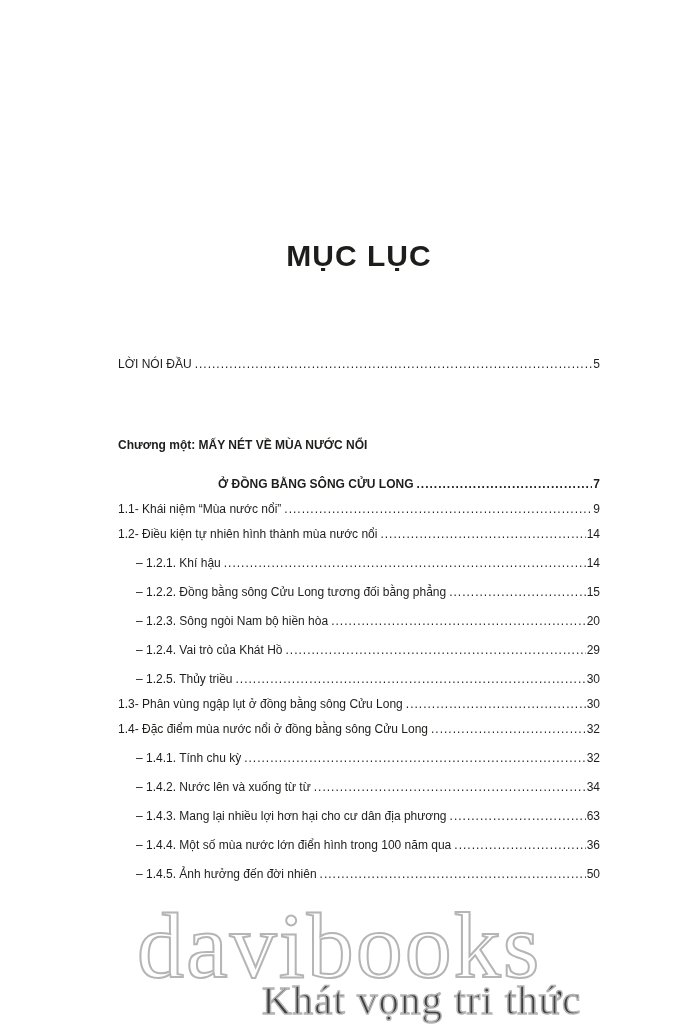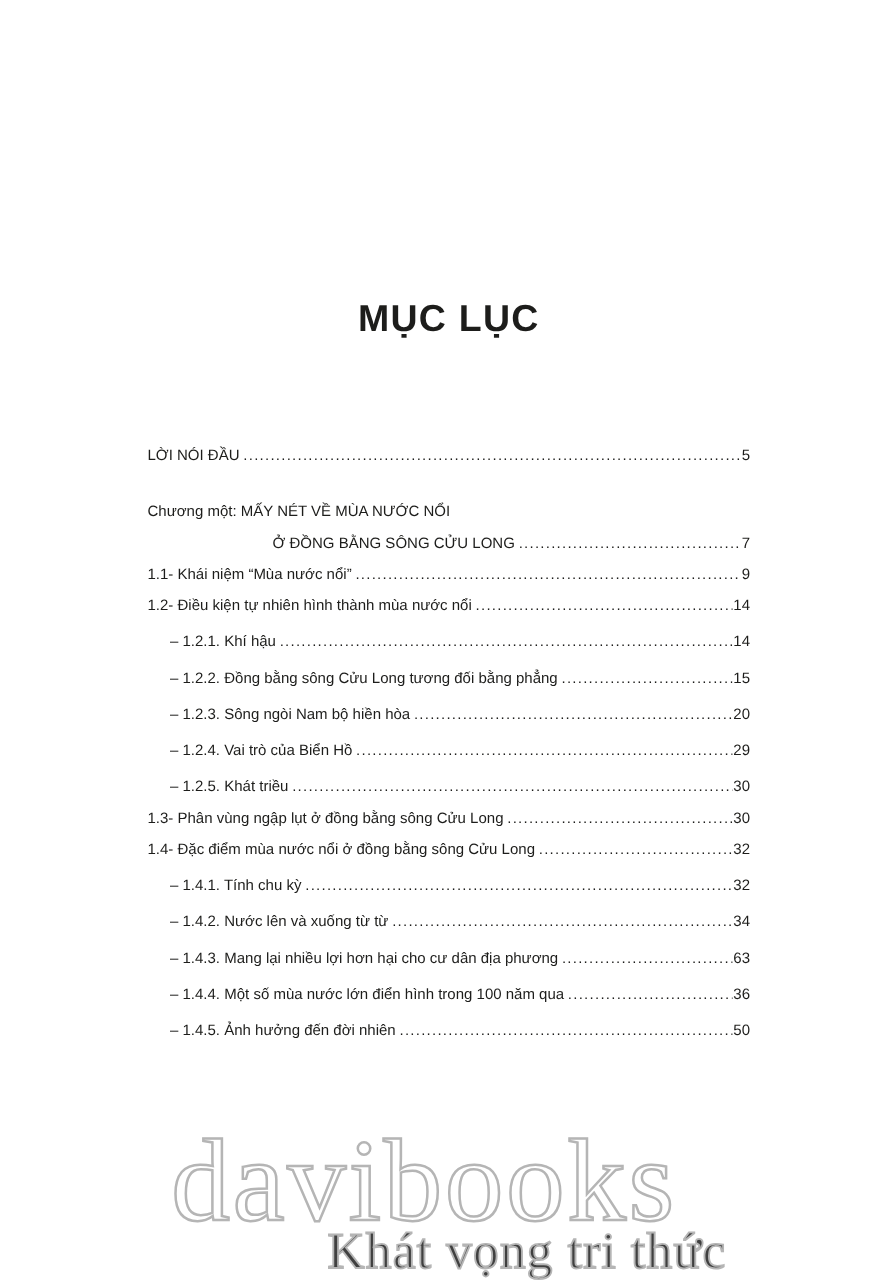--- a/index.html
+++ b/index.html
@@ -78,22 +78,22 @@
   .toc-dots::after {
     content: "..........................................................................................................................................................................................................................";
     letter-spacing: 1px;
   }
   .toc-page {
     flex: 0 0 auto;
     padding-left: 1px;
   }
 
   .type-front    { }
-  .type-chapter  { font-weight: normal; margin-top: 22px; }
-  .type-chapter-cont { font-weight: normal; margin-top: 2px; padding-left: 100px; }
+  .type-chapter  { font-weight: bold; margin-top: 58px; }
+  .type-chapter-cont { font-weight: bold; margin-top: 16px; padding-left: 100px; }
   .type-section  { margin-top: 2px; }
   .type-sub      { margin-top: 6px; padding-left: 18px; }
 </style>
 </head>
 <body>
 
 <div class="page">
 
   <div class="watermark">
     <div class="wm-brand">davibooks</div>
@@ -136,26 +136,26 @@
     <span class="toc-label">– 1.2.2. Đồng bằng sông Cửu Long tương đối bằng phẳng</span>
     <span class="toc-dots"></span>
     <span class="toc-page">15</span>
   </div>
         <div class="toc-row type-sub">
     <span class="toc-label">– 1.2.3. Sông ngòi Nam bộ hiền hòa</span>
     <span class="toc-dots"></span>
     <span class="toc-page">20</span>
   </div>
         <div class="toc-row type-sub">
-    <span class="toc-label">– 1.2.4. Vai trò của Biển Hồ</span>
+    <span class="toc-label">– 1.2.4. Vai trò của Khát Hồ</span>
     <span class="toc-dots"></span>
     <span class="toc-page">29</span>
   </div>
         <div class="toc-row type-sub">
-    <span class="toc-label">– 1.2.5. Khát triều</span>
+    <span class="toc-label">– 1.2.5. Thủy triều</span>
     <span class="toc-dots"></span>
     <span class="toc-page">30</span>
   </div>
         <div class="toc-row type-section">
     <span class="toc-label">1.3- Phân vùng ngập lụt ở đồng bằng sông Cửu Long</span>
     <span class="toc-dots"></span>
     <span class="toc-page">30</span>
   </div>
         <div class="toc-row type-section">
     <span class="toc-label">1.4- Đặc điểm mùa nước nổi ở đồng bằng sông Cửu Long</span>

